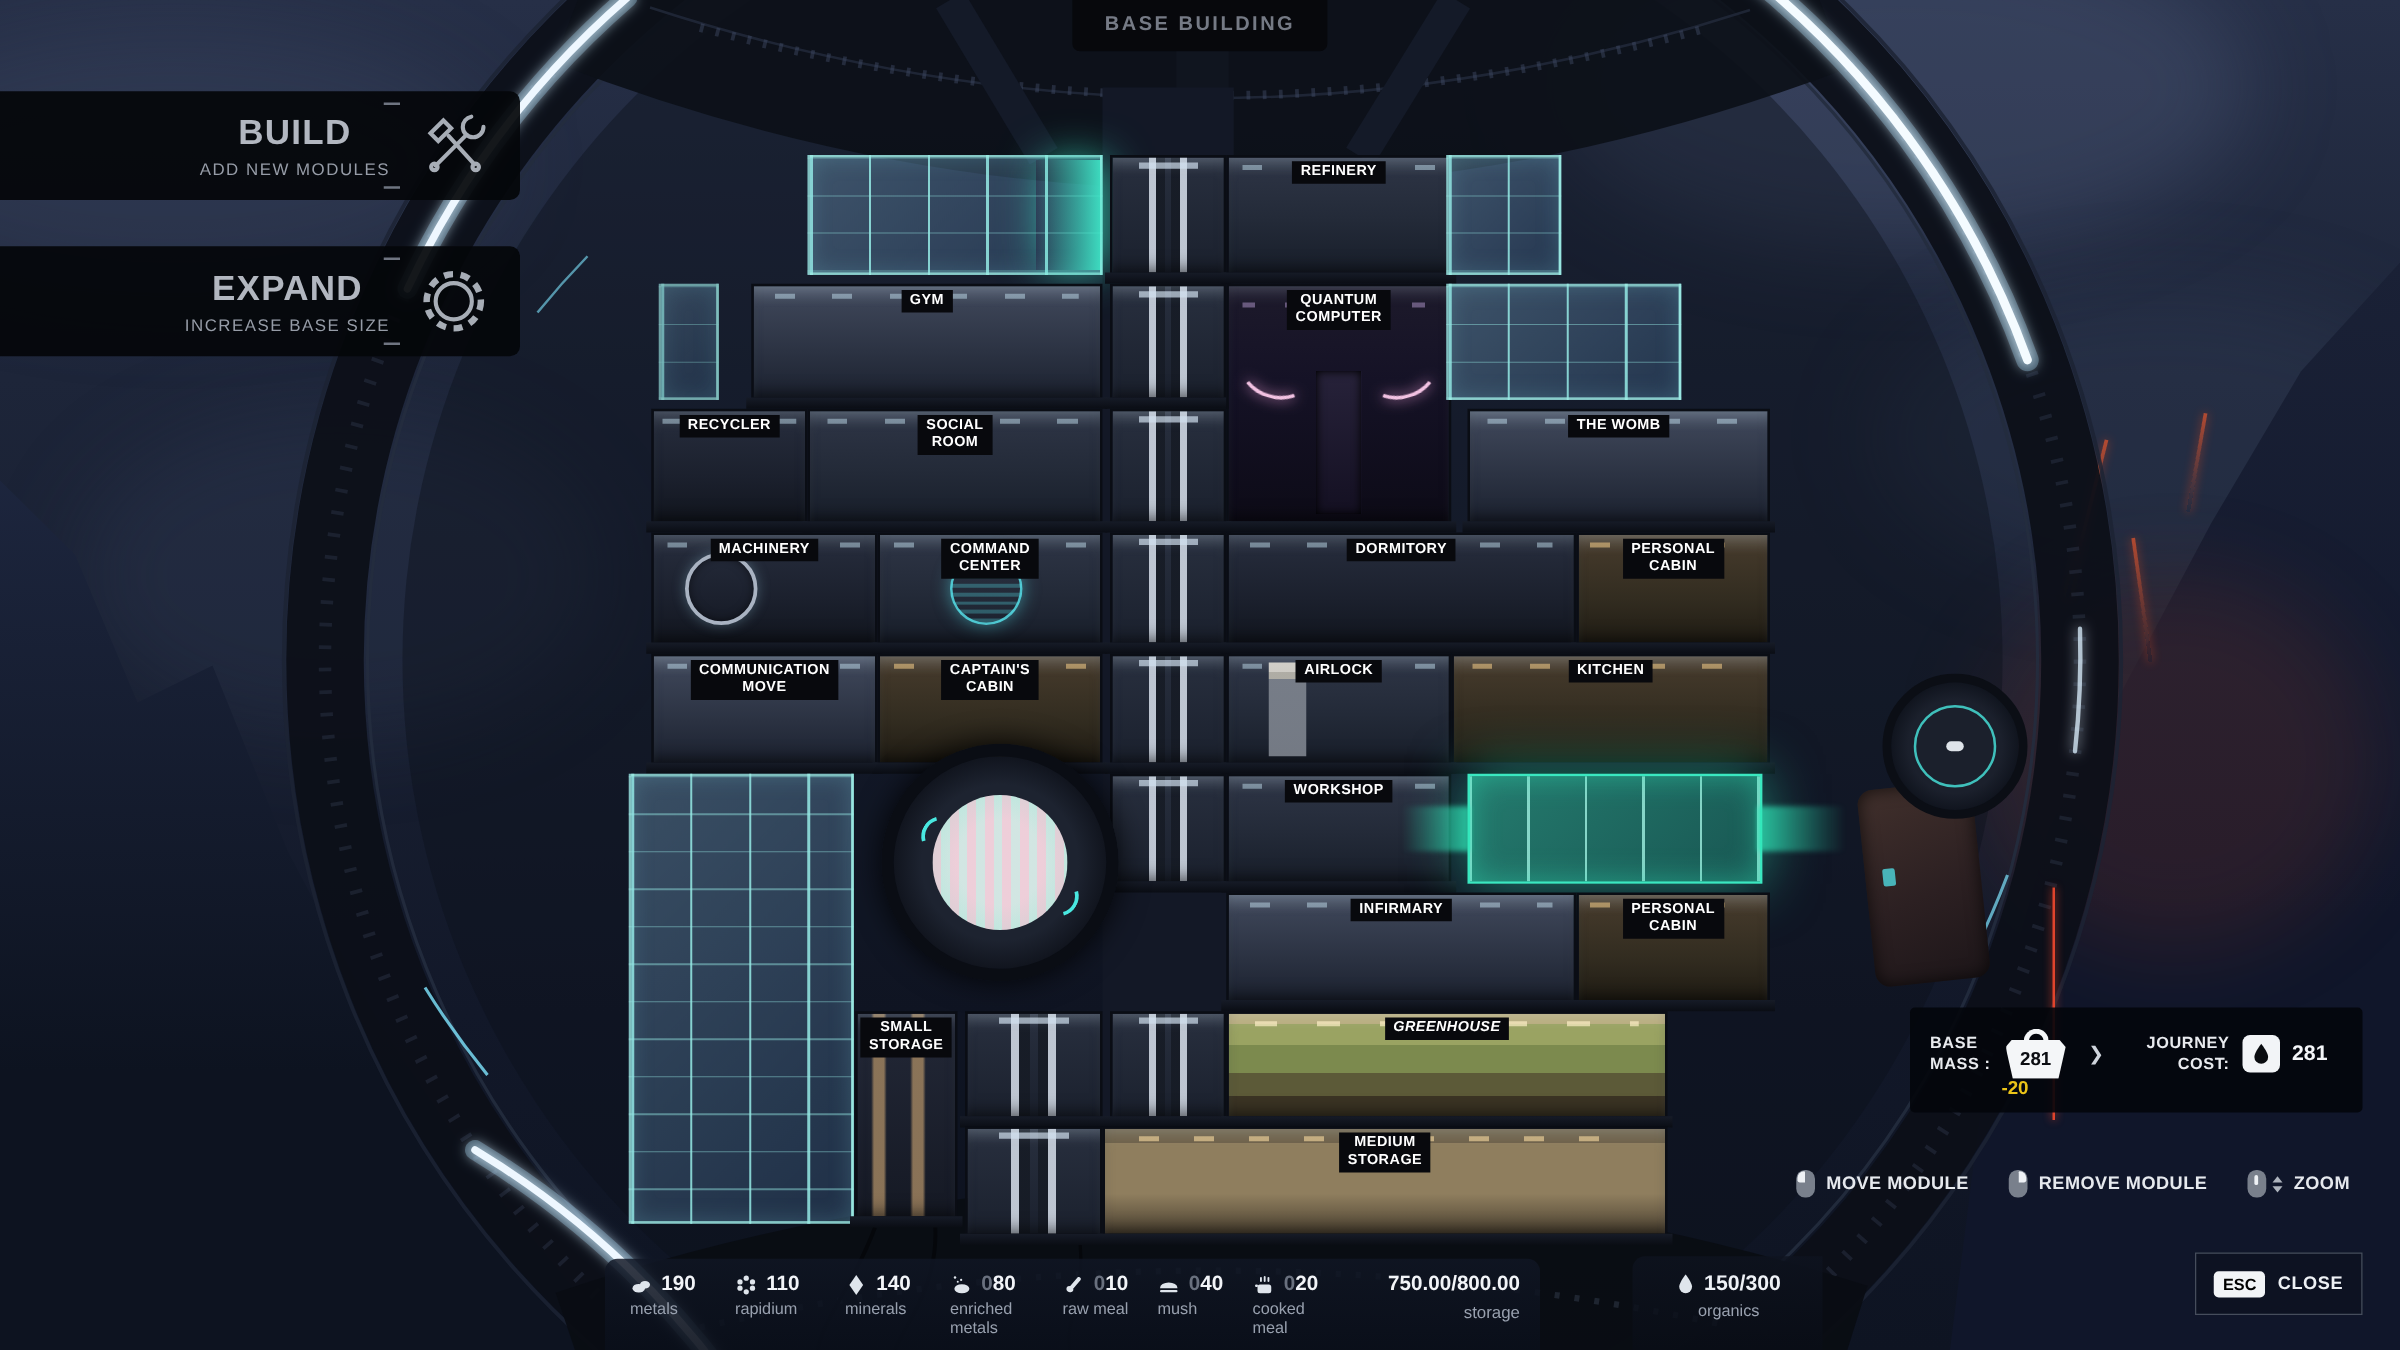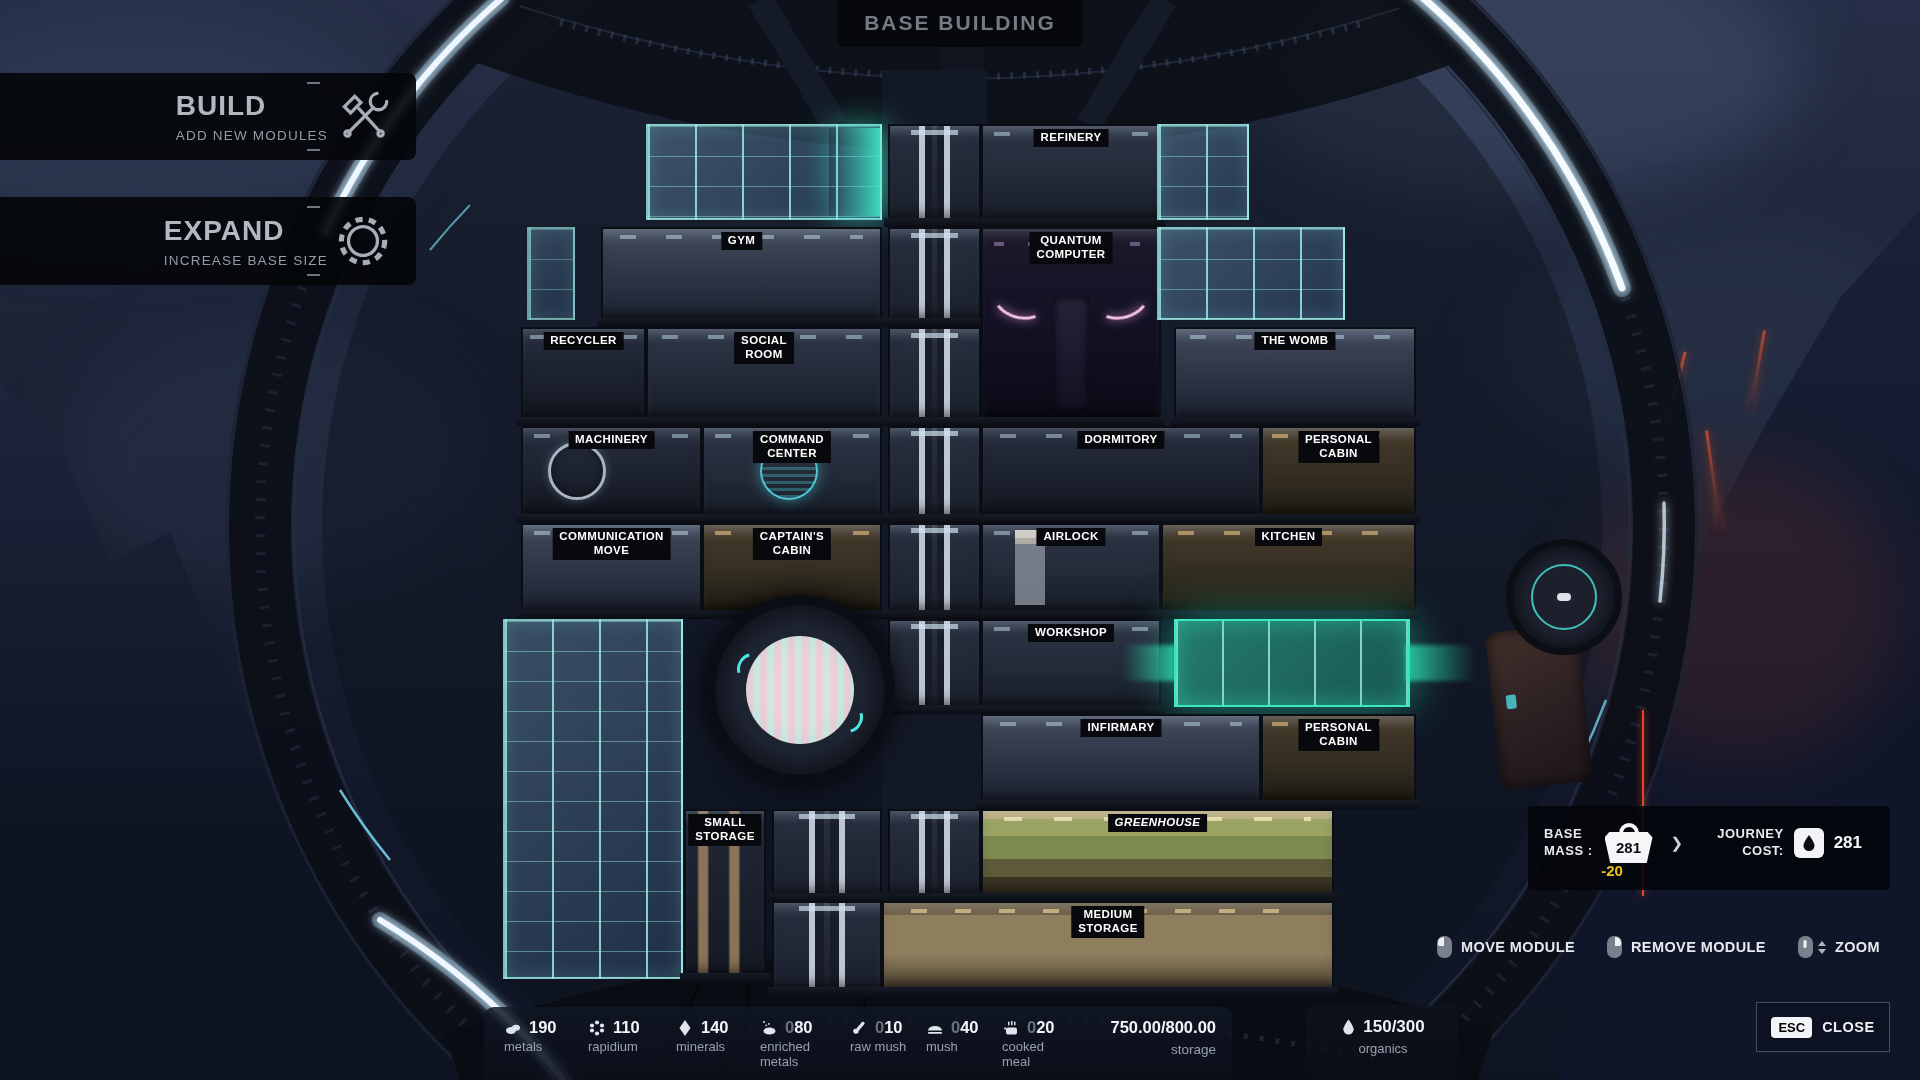--- a/index.html
+++ b/index.html
@@ -70,28 +70,28 @@
     background:radial-gradient(circle,#1d2330 52%,#0c0f17 78%);border:10px solid #0a0d14;box-sizing:border-box;
     box-shadow:0 0 24px rgba(0,0,0,.8);z-index:5;}
   .porthole .disc{position:absolute;left:50%;top:50%;transform:translate(-50%,-50%);width:108px;height:108px;border-radius:50%;
     background:
       repeating-linear-gradient(90deg,rgba(232,168,192,.4) 0 7px,rgba(150,225,212,.35) 7px 14px),
       radial-gradient(circle,#f2e8ea 0 45%,#d9e9e4 70%,#b9cdc9 100%);}
   .porthole .tick{position:absolute;width:26px;height:26px;border:3px solid transparent;border-radius:50%;}
   
   .menu-panel{position:absolute;left:0;width:416px;background:rgba(4,6,10,.93);border-radius:0 8px 8px 0;
     display:flex;align-items:center;justify-content:flex-end;color:#aeb3bc;}
-  .menu-text{text-align:left;margin-right:4px;}
+  .menu-text{text-align:center;margin-right:20px;}
   .menu-title{font-size:28px;font-weight:800;letter-spacing:1px;color:#b2b7c0;}
   .menu-sub{font-size:13.5px;letter-spacing:1.2px;color:#969ca7;margin-top:6px;}
   .menu-icon{width:62px;height:62px;margin-right:22px;flex:none;}
   .tick-h{position:absolute;width:13px;height:2px;background:#6f7581;right:96px;}
   
   .title-badge{position:absolute;left:50%;top:0;transform:translateX(-50%);background:#07080c;
-    color:#757a85;font-size:21px;font-weight:800;letter-spacing:2px;padding:11px 26px 12px;border-radius:0 0 6px 6px;}
+    color:#757a85;font-size:16px;font-weight:800;letter-spacing:2px;padding:11px 26px 12px;border-radius:0 0 6px 6px;}
   
   .resbar{position:absolute;left:484px;top:1007px;width:748px;height:73px;box-sizing:border-box;
     background:linear-gradient(180deg,rgba(16,22,36,.84),rgba(10,15,26,.9));border-radius:10px 10px 0 0;
     display:flex;align-items:flex-start;padding:11px 12px 0 20px;}
   .res{flex:none;}
   .res .top{display:flex;align-items:center;gap:7px;font-size:16.5px;font-weight:700;color:#f2f4f8;}
   .res .pad{color:#69707e;font-weight:700;}
   .res .lbl{font-size:13px;color:#98a0ae;margin-top:3px;line-height:1.15;white-space:pre-line;}
   .res svg{flex:none;}
   .storageblk{margin-left:auto;text-align:right;padding-right:4px;}
@@ -464,21 +464,21 @@
       <div class="lbl">enriched
 metals</div>
     </div>
     <div class="res" style="width:76px;">
       <div class="top">
         <svg width="18" height="18" viewBox="0 0 18 18" fill="#dfe5ec">
           <path d="M4 14 C2 12 4 9 6 10 L12 3 C13 2 15.5 3.5 14.5 5 L8.5 12 C9.5 14 6 16 4 14 Z"></path>
           </svg>
         <span><span class="pad">0</span><span>10</span></span>
       </div>
-      <div class="lbl">raw mush</div>
+      <div class="lbl">raw meal</div>
     </div>
     <div class="res" style="width:76px;">
       <div class="top">
         <svg width="18" height="18" viewBox="0 0 18 18" fill="#dfe5ec">
           <path d="M2 11.5 a7 4.6 0 0 1 14 0 Z"></path>
             <rect x="2" y="13" width="14" height="1.8" rx=".9"></rect>
           </svg>
         <span><span class="pad">0</span><span>40</span></span>
       </div>
       <div class="lbl">mush</div>

